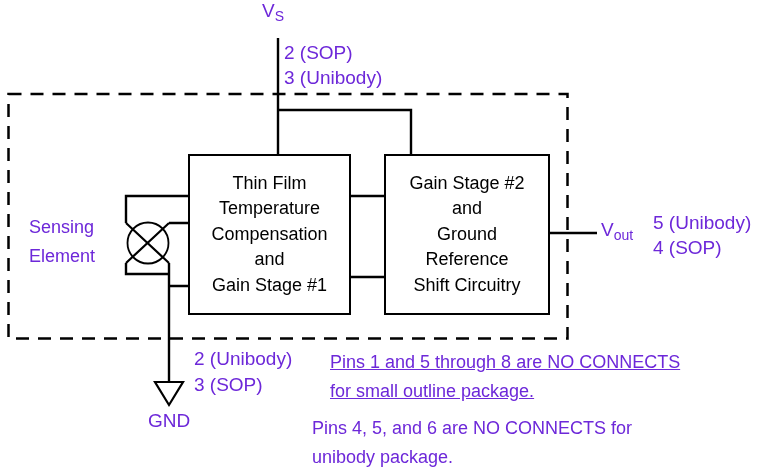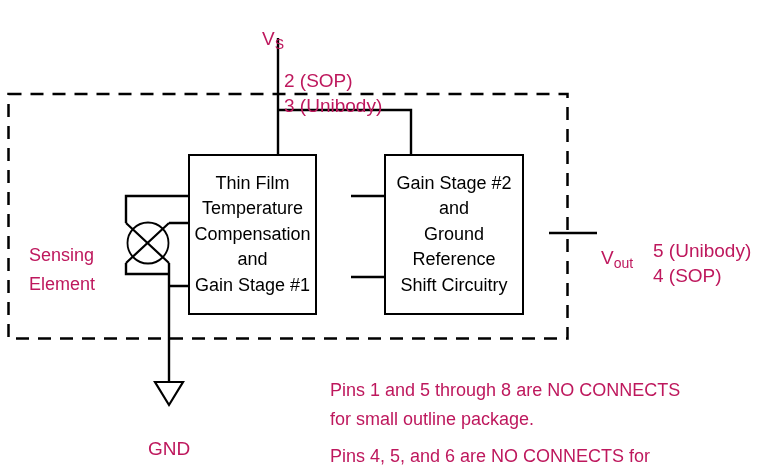--- a/index.html
+++ b/index.html
@@ -12,22 +12,21 @@
     color: #000000;
     overflow: hidden;
   }
   #wires {
     position: absolute;
     left: 0; top: 0;
   }
   .txt {
     position: absolute;
     white-space: pre-line;
-    color: #be185d;
-    margin-top: 28px;
+    color: #6d28d9;
   }
   .block {
     position: absolute;
     box-sizing: border-box;
     border: 2.5px solid #000000;
     background: #ffffff;
     display: flex;
     align-items: center;
     justify-content: center;
     text-align: center;
@@ -68,38 +67,40 @@
   </svg>
 
   <div class="txt siglabel" style="left:262px; top:0px;"><span>V</span><span class="sub">S</span></div>
 
   <div class="txt pinlabel" style="left:284px; top:40px;">2 (SOP)
 3 (Unibody)</div>
 
   <div class="txt" style="left:29px; top:213px; font-size:18px; line-height:29px;">Sensing
 Element</div>
 
-  <div class="block" style="left:188px; top:154px; width:129px; height:161px;">Thin Film
+  <div class="block" style="left:188px; top:154px; width:163px; height:161px;">Thin Film
 Temperature
 Compensation
 and
 Gain Stage #1</div>
 
-  <div class="block" style="left:384px; top:154px; width:140px; height:161px;">Gain Stage #2
+  <div class="block" style="left:384px; top:154px; width:166px; height:161px;">Gain Stage #2
 and
 Ground
 Reference
 Shift Circuitry</div>
 
   <div class="txt siglabel" style="left:601px; top:219px;"><span>V</span><span class="sub">out</span></div>
 
   <div class="txt pinlabel" style="left:653px; top:210px;">5 (Unibody)
 4 (SOP)</div>
 
+  <div class="txt pinlabel" style="left:194px; top:346px; line-height:26px;">2 (Unibody)
+3 (SOP)</div>
 
   <div class="txt" style="left:144px; top:410px; width:50px; text-align:center; font-size:19px;">GND</div>
 
-  <div class="txt note" style="left:330px; top:348px;">Pins 1 and 5 through 8 are NO CONNECTS
+  <div class="txt note" style="left:330px; top:348px;text-decoration:underline;">Pins 1 and 5 through 8 are NO CONNECTS
 for small outline package.</div>
-  <div class="txt note" style="left:330px; top:414px;">Pins 4, 5, and 6 are NO CONNECTS for
+  <div class="txt note" style="left:312px; top:414px;">Pins 4, 5, and 6 are NO CONNECTS for
 unibody package.</div>
 
 </div>
 
 </body></html>

